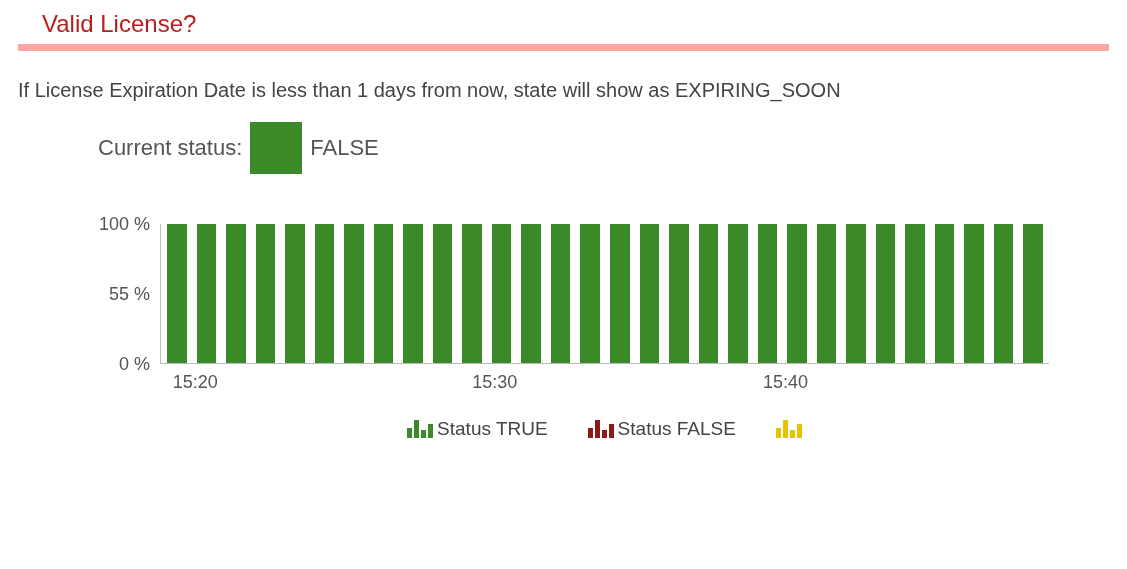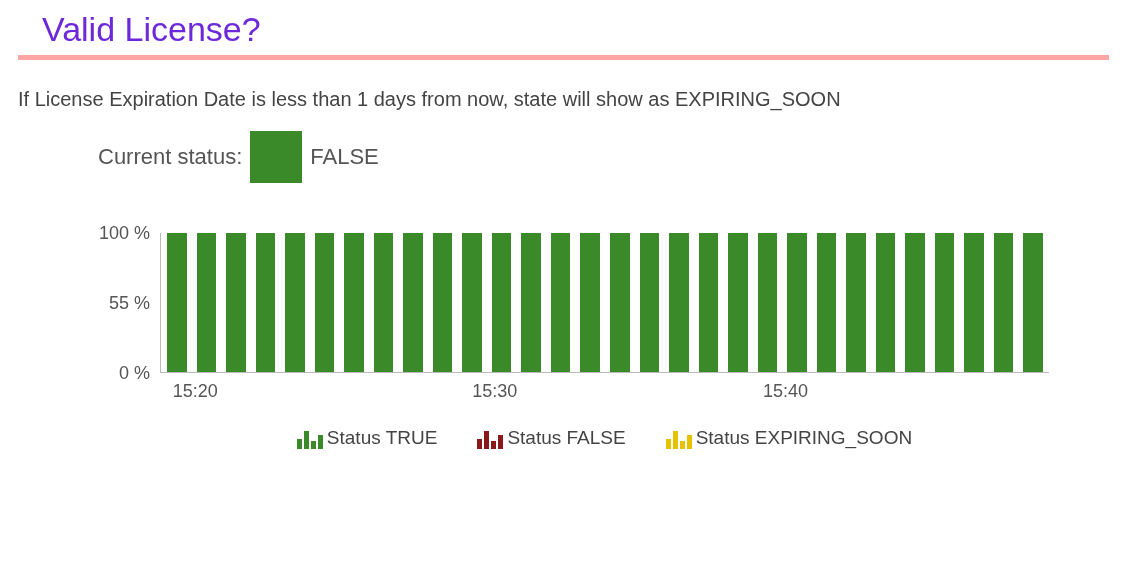--- a/index.html
+++ b/index.html
@@ -5,25 +5,25 @@
   * { box-sizing: border-box; }
   body {
     margin: 0;
     padding: 0;
     font-family: "Segoe UI", Arial, sans-serif;
     color: #444;
     background: #fff;
     width: 1127px;
   }
   .panel-title {
-    font-size: 34px;
+    font-size: 24px;
     font-weight: 400;
-    color: #6d28d9;
+    color: #b91c1c;
     padding: 10px 24px 6px 24px;
-    border-bottom: 5px solid #fca5a5;
+    border-bottom: 7px solid #fca5a5;
     margin: 0 18px 0 18px;
   }
   .description {
     font-size: 20px;
     color: #444;
     padding: 28px 18px 10px 18px;
   }
   .status-row {
     display: flex;
     align-items: center;
@@ -88,21 +88,20 @@
   .legend {
     display: flex;
     justify-content: center;
     gap: 40px;
     padding: 24px 0 10px 60px;
     font-size: 19px;
     color: #444;
   }
   .legend-item {
     display: flex;
-    align-items: flex-end;
     gap: 4px;
   }
   .mini-bars {
     display: flex;
     align-items: flex-end;
     gap: 2px;
     height: 20px;
   }
   .mini-bars span {
     display: block;
@@ -189,16 +188,15 @@
         </div>
         <span>Status FALSE</span>
       </div>
       <div class="legend-item">
         <div class="mini-bars">
           <span style="height: 10px; background: rgb(230, 194, 0);"></span>
           <span style="height: 18px; background: rgb(230, 194, 0);"></span>
           <span style="height: 8px; background: rgb(230, 194, 0);"></span>
           <span style="height: 14px; background: rgb(230, 194, 0);"></span>
         </div>
-        <span>Status EXPIRING_SOON</span>
       </div>
     </div>
 </div>
 
 </body></html>

